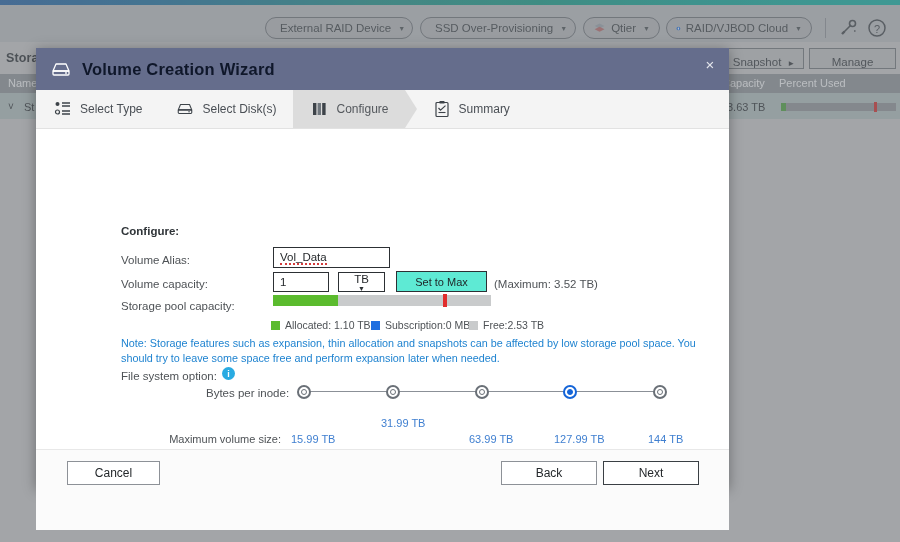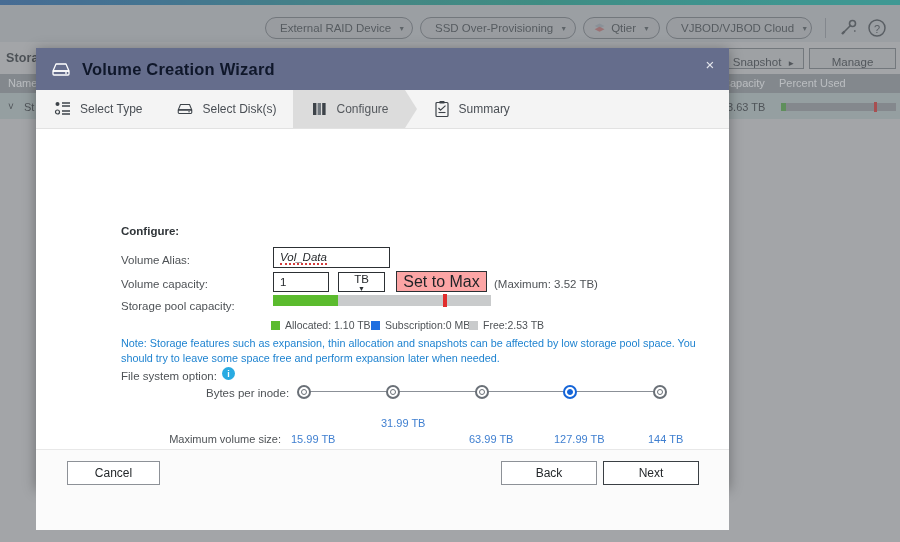--- a/index.html
+++ b/index.html
@@ -52,26 +52,26 @@
   .step.active{background:#dcdcdc;color:#55595e;}
   .step.active:after{content:"";position:absolute;right:-12px;top:0;width:0;height:0;
     border-top:19px solid transparent;border-bottom:19px solid transparent;border-left:12px solid #dcdcdc;}
 
   .m-content{position:relative;height:320px;overflow:hidden;background:#fff;}
   .lbl{position:absolute;font-size:11.5px;color:#4e5256;}
   .lbl-b{font-weight:bold;color:#2f3438;}
 
   .inp{position:absolute;box-sizing:border-box;border:1px solid #2c3034;background:#fff;
     font-size:11.5px;color:#26292c;padding:0 6px;display:flex;align-items:center;}
-  .spell{border-bottom:2px dotted #d23b3b;padding-bottom:0px;font-style:italic;}
+  .spell{border-bottom:2px dotted #d23b3b;padding-bottom:0px;}
   .sel{position:absolute;box-sizing:border-box;border:1px solid #2c3034;background:#fff;
     font-size:11.5px;color:#26292c;display:flex;align-items:center;justify-content:space-between;padding:0 6px;flex-direction:column;}
   .sel .car{font-size:7px;color:#2c3034;}
-  .btn-o{position:absolute;box-sizing:border-box;border:1px solid #2c3034;background:#fca5a5;
-    font-size:16px;color:#1f2326;display:flex;align-items:center;justify-content:center;}
+  .btn-o{position:absolute;box-sizing:border-box;border:1px solid #2c3034;background:#5eead4;
+    font-size:11px;color:#1f2326;display:flex;align-items:center;justify-content:center;}
 
   .poolbar{position:absolute;left:237px;top:220px;width:218px;height:11px;background:#c9cbcc;}
   .poolbar .g{position:absolute;left:0;top:0;height:11px;background:#5bbb2e;}
   .poolbar .r{position:absolute;top:-1px;width:4px;height:13px;background:#e12d2d;}
 
   .lg{position:absolute;top:244px;display:flex;align-items:center;gap:5px;font-size:10.5px;color:#4e5256;}
   .sw{width:9px;height:9px;display:block;}
 
   .note{position:absolute;left:85px;top:261px;width:586px;font-size:10.8px;line-height:15px;color:#1f83d0;}
 
@@ -127,21 +127,21 @@
       </svg>
       <span class="cap">Qtier</span>
       <span class="tcaret">▼</span>
     </div>
 
     <div class="tbtn" style="left:666px;width:146px;">
       <svg class="ticon" viewBox="0 0 16 14">
         <circle cx="8" cy="7" r="6.2" fill="#1f6fe0"></circle>
         <path d="M8 2.5 C5 5.5 5.5 9.5 8 11.5 C10.5 9.5 11 5.5 8 2.5 Z" fill="#fff"></path>
       </svg>
-      <span class="cap">VJBOD/VJBOD Cloud</span>
+      <span class="cap">RAID/VJBOD Cloud</span>
       <span class="tcaret">▼</span>
     </div>
 
     <div class="tbsep" style="left:825px;"></div>
 
     <div class="ticon-btn" style="left:838px;">
       <svg viewBox="0 0 22 22" width="22" height="22">
         <path d="M6 15 L13 8" stroke="#40464c" stroke-width="1.6" fill="none"></path>
         <circle cx="14.5" cy="6.5" r="3" stroke="#40464c" stroke-width="1.6" fill="none"></circle>
         <path d="M4 17 l2.5 -2.5" stroke="#40464c" stroke-width="2.4"></path>

